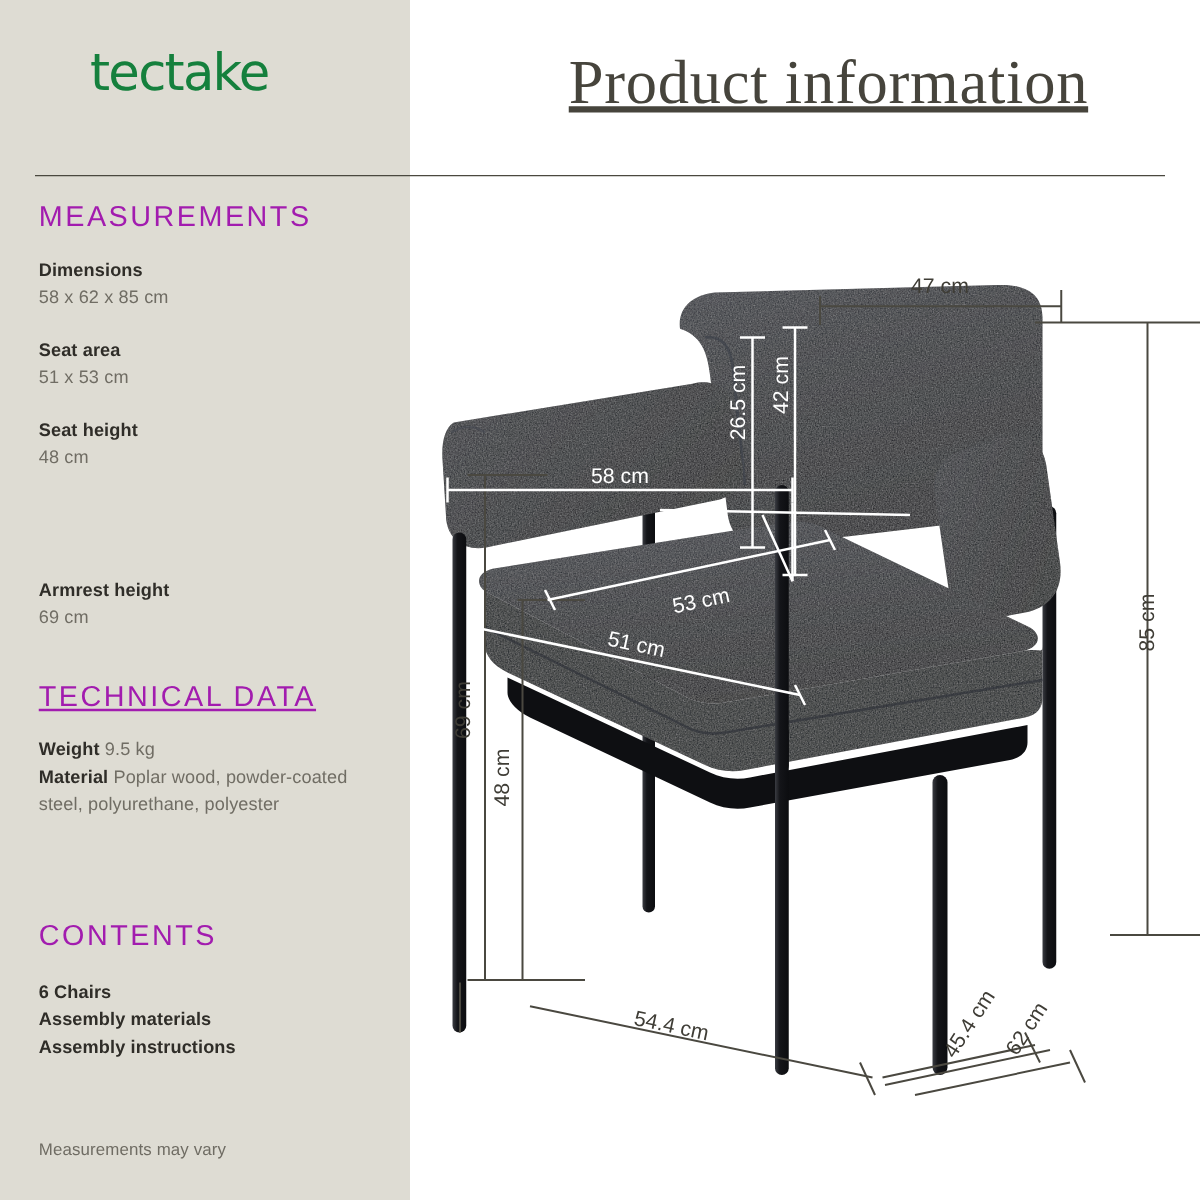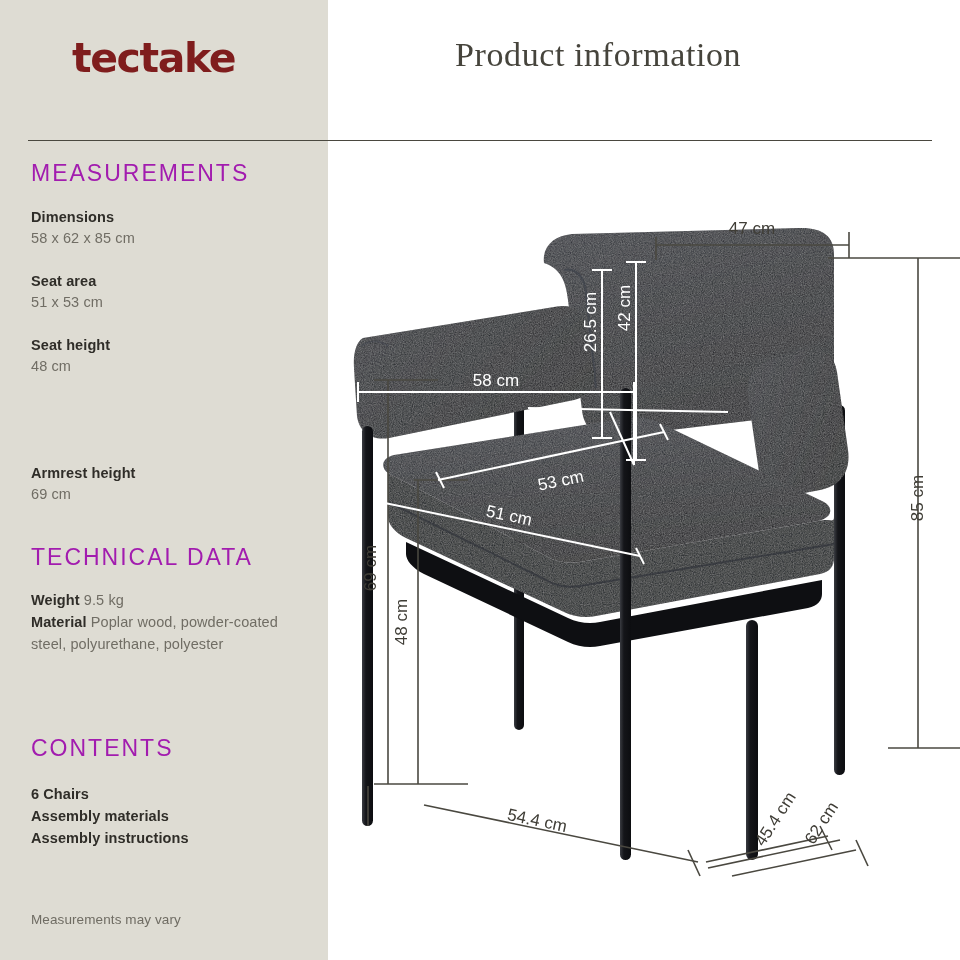--- a/index.html
+++ b/index.html
@@ -12,21 +12,21 @@
   .page{position:relative;width:960px;height:960px;background:#fff;}
 
   
   .sidebar{
     position:absolute;left:0;top:0;width:328px;height:960px;
     background:#dedcd3;
   }
   .logo-wrap{position:absolute;left:72px;top:38px;}
   .logo-main{
     font-family:"DejaVu Sans", sans-serif;
-    font-size:41px;font-weight:700;color:#7f1d1d;
+    font-size:41px;font-weight:400;color:#15803d;
     letter-spacing:-1.4px;line-height:1;
   }
   .logo-sub{
     font-family:"Liberation Serif", serif;
     font-size:24px;color:#4c4a40;
     text-align:right;margin-top:2px;letter-spacing:.5px;line-height:1;
   }
 
   .rule{
     position:absolute;left:28px;top:140px;width:904px;height:1px;
@@ -59,22 +59,23 @@
   }
   .footnote{
     position:absolute;left:31px;top:912px;
     font-size:13.5px;color:#6f6c63;letter-spacing:.1px;
   }
 
   
   .ptitle{
     position:absolute;left:455px;top:36px;
     font-family:"Liberation Serif", serif;
-    font-size:34px;color:#46443c;letter-spacing:.6px;
+    font-size:50px;color:#46443c;letter-spacing:.6px;
     white-space:nowrap;
+    text-decoration:underline;
   }
 
   
   .diagram{position:absolute;left:328px;top:150px;width:740px;height:810px;}
   .diagram svg{display:block;}
 </style>
 </head>
 <body>
 
 <div class="page">
@@ -101,21 +102,21 @@
       <div class="lab">Seat height</div>
       <div class="val">48 cm</div>
     </div>
 
 
     <div class="blk" style="top:463px;">
       <div class="lab">Armrest height</div>
       <div class="val">69 cm</div>
     </div>
 
-    <div class="sec-title" style="top:544px;">TECHNICAL DATA</div>
+    <div class="sec-title" style="top:544px;text-decoration:underline;">TECHNICAL DATA</div>
 
     <div class="blk" style="top:590px;">
       <div class="inline-row">
         <b>Weight</b>
         <span>9.5 kg</span>
       </div>
       <div class="inline-row">
         <b>Material</b>
         <span>Poplar wood, powder-coated steel, polyurethane, polyester</span>
       </div>

